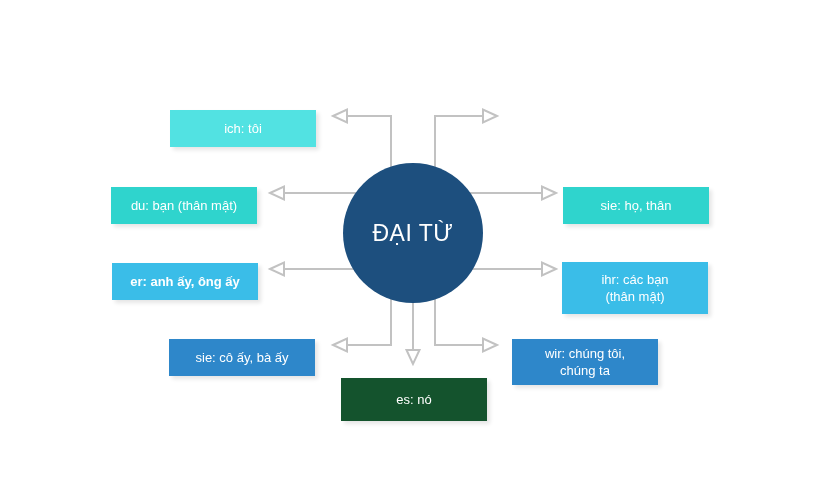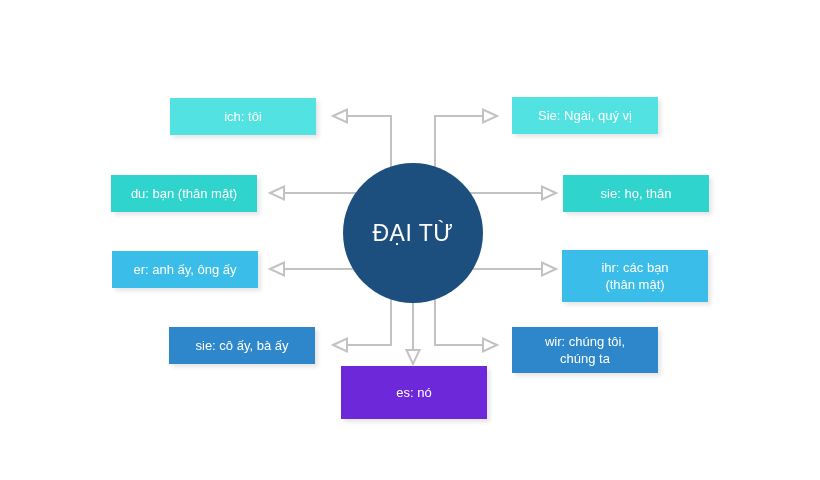--- a/index.html
+++ b/index.html
@@ -44,31 +44,32 @@
     width: 146px;
     display: flex;
     flex-direction: column;
     align-items: center;
     justify-content: center;
     color: #ffffff;
     font-size: 13px;
     line-height: 17px;
     text-align: center;
     box-shadow: 3px 3px 4px rgba(0,0,0,0.10);
+    margin-top: 12px;
   }
 
   .n-ich      { left: 170px; top:  98px; height: 37px; background: #52E2E2; }
   .n-sie-cap  { left: 512px; top:  97px; height: 37px; background: #52E2E2; }
   .n-du       { left: 111px; top: 175px; height: 37px; background: #2FD4CD; }
   .n-sie-they { left: 563px; top: 175px; height: 37px; background: #2FD4CD; }
-  .n-er       { left: 112px; top: 251px; height: 37px; background: #3ABDE8; }
+  .n-er       { left: 112px; top: 251px; height: 37px; background: #3ABDE8; font-weight: bold; }
   .n-ihr      { left: 562px; top: 250px; height: 52px; background: #3ABDE8; }
   .n-sie-she  { left: 169px; top: 327px; height: 37px; background: #2E87CA; align-items: center; }
   .n-wir      { left: 512px; top: 327px; height: 46px; background: #2E87CA; }
-  .n-es       { left: 341px; top: 366px; height: 53px; background: #6d28d9; }
+  .n-es       { left: 341px; top: 366px; height: 43px; background: #14532d; }
 </style>
 </head>
 <body>
 
 <div class="canvas">
 
   <svg class="connectors" width="820" height="480" viewBox="0 0 820 480" fill="none" stroke="#C2C2C2" stroke-width="2">
 
     <g>
       <path d="M391,233 L391,116 L346,116"></path>
@@ -117,23 +118,20 @@
   </svg>
 
   <div class="center-circle">
     <div>ĐẠI TỪ</div>
   </div>
 
   <div class="node n-ich">
     <span>ich: tôi</span>
   </div>
 
-  <div class="node n-sie-cap">
-    <span>Sie: Ngài, quý vị</span>
-  </div>
 
   <div class="node n-du">
     <span>du: bạn (thân mật)</span>
   </div>
 
   <div class="node n-sie-they">
     <span>sie: họ, thân</span>
   </div>
 
   <div class="node n-er">

